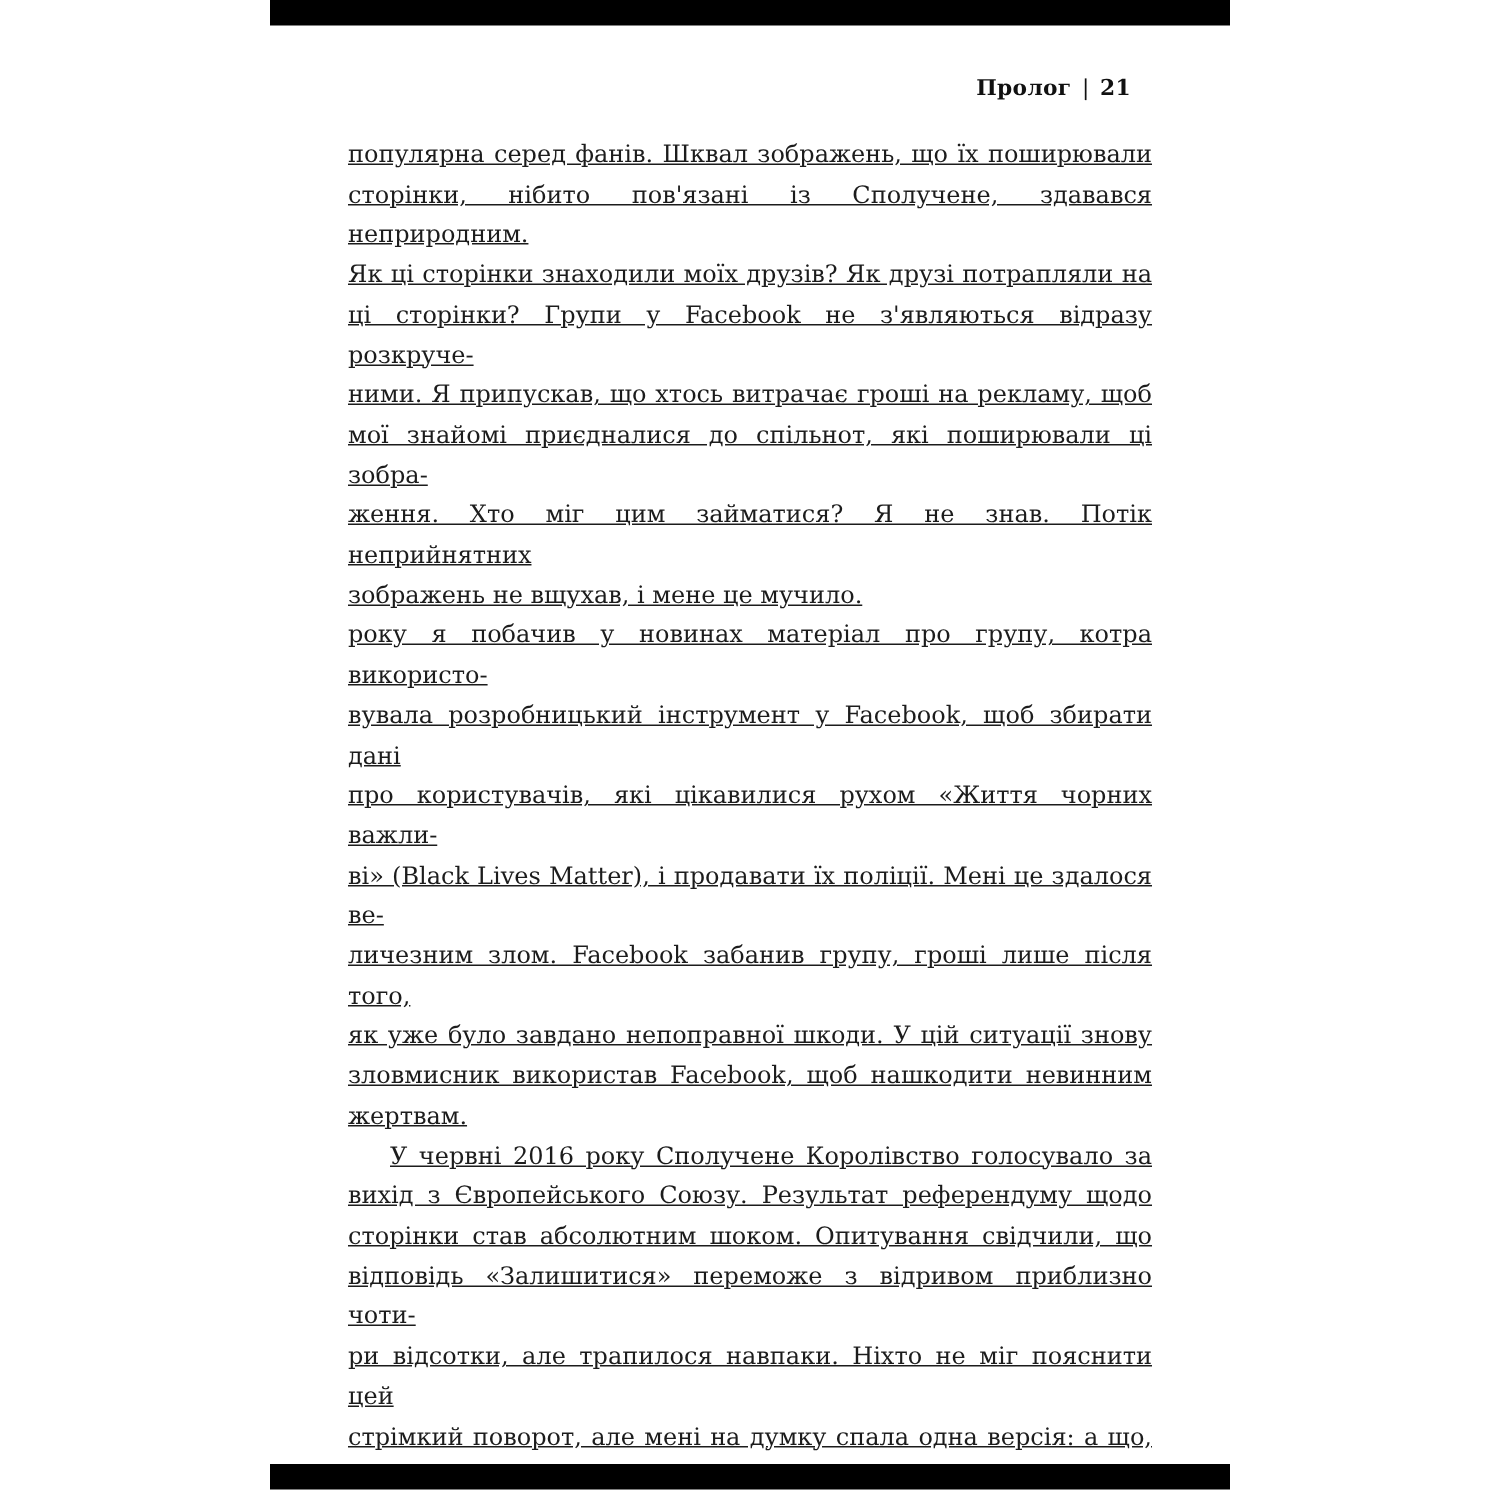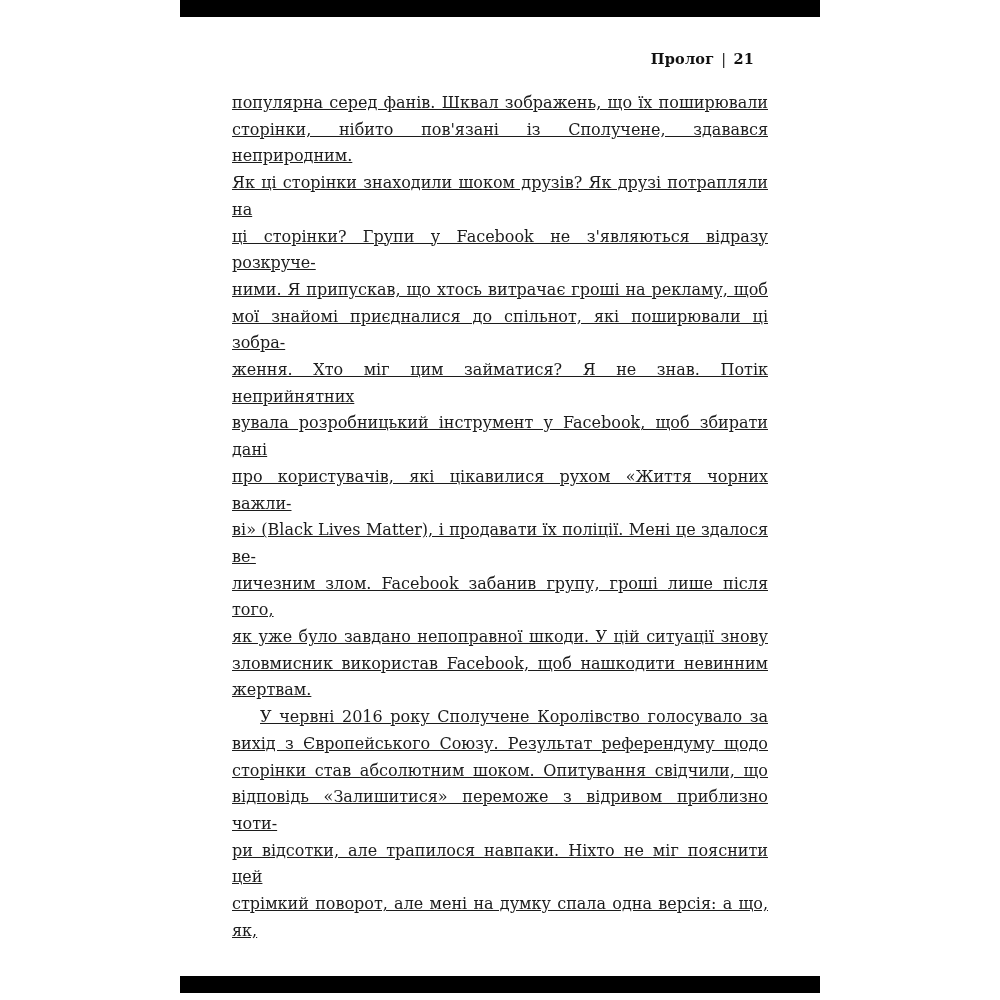--- a/index.html
+++ b/index.html
@@ -76,25 +76,27 @@
 
     <div class="bar top"></div>
 
     <div class="running-head">
       <span>Пролог</span><span class="sep">|</span><span>21</span>
     </div>
 
     <div class="text-block" id="text-block">
         <div class="line">популярна серед фанів. Шквал зображень, що їх поширювали</div>
         <div class="line">сторінки, нібито пов'язані із Сполучене, здавався неприродним.</div>
-        <div class="line">Як ці сторінки знаходили шоком друзів? Як друзі потрапляли на</div>
+        <div class="line">Як ці сторінки знаходили моїх друзів? Як друзі потрапляли на</div>
         <div class="line">ці сторінки? Групи у Facebook не з'являються відразу розкруче-</div>
         <div class="line">ними. Я припускав, що хтось витрачає гроші на рекламу, щоб</div>
         <div class="line">мої знайомі приєдналися до спільнот, які поширювали ці зобра-</div>
         <div class="line">ження. Хто міг цим займатися? Я не знав. Потік неприйнятних</div>
+        <div class="line last">зображень не вщухав, і мене це мучило.</div>
+        <div class="line">року я побачив у новинах матеріал про групу, котра використо-</div>
         <div class="line">вувала розробницький інструмент у Facebook, щоб збирати дані</div>
         <div class="line">про користувачів, які цікавилися рухом «Життя чорних важли-</div>
         <div class="line">ві» (Black Lives Matter), і продавати їх поліції. Мені це здалося ве-</div>
         <div class="line">личезним злом. Facebook забанив групу, гроші лише після того,</div>
         <div class="line">як уже було завдано непоправної шкоди. У цій ситуації знову</div>
         <div class="line">зловмисник використав Facebook, щоб нашкодити невинним</div>
         <div class="line last">жертвам.</div>
         <div class="line indent">У червні 2016 року Сполучене Королівство голосувало за</div>
         <div class="line">вихід з Європейського Союзу. Результат референдуму щодо</div>
         <div class="line">сторінки став абсолютним шоком. Опитування свідчили, що</div>

